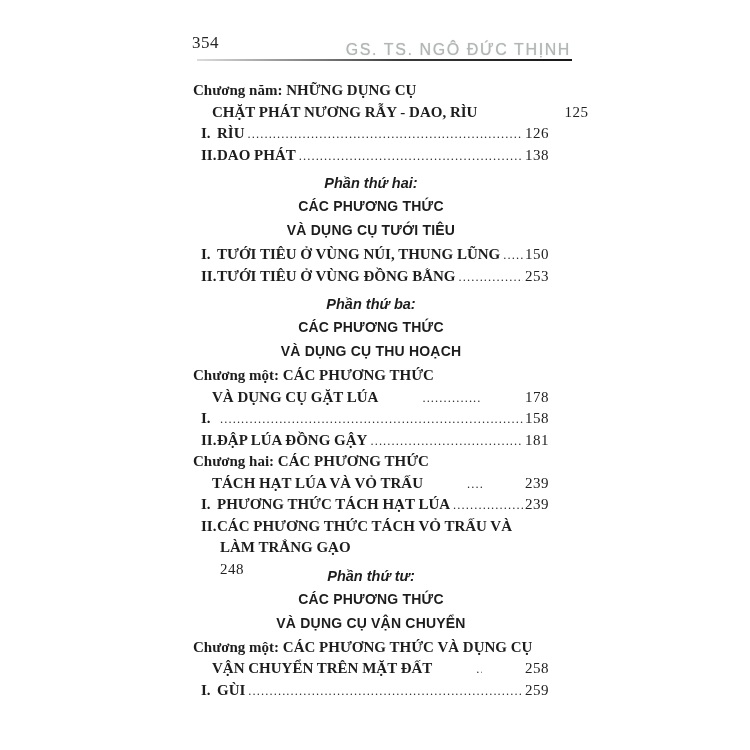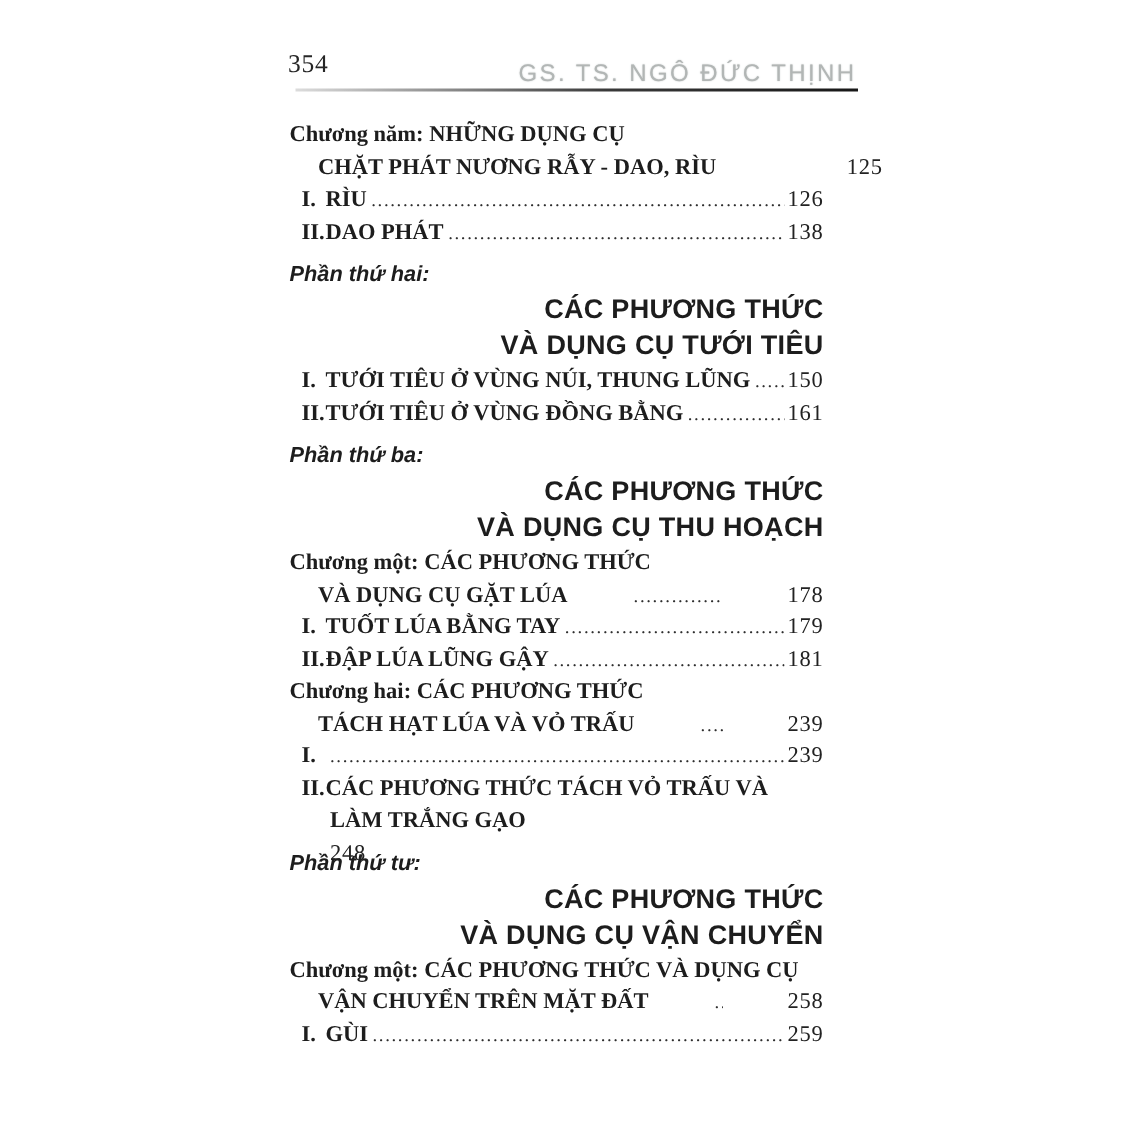--- a/index.html
+++ b/index.html
@@ -36,28 +36,28 @@
   .leader{
     flex:1 1 auto;min-width:0;overflow:hidden;
     font-size:12.5px;font-weight:normal;letter-spacing:1.1px;
     color:#2e2e2e;margin:0 2px 0 3px;
   }
   .pg{flex:0 0 auto;font-weight:normal;font-size:15px;letter-spacing:.5px;color:#222;}
   .chapter2{padding-left:19px;gap:41px;}
   .item .num{flex:0 0 16px;margin-left:8px;}
   .item2{padding-left:24px;flex-direction:column;}
   .part_label{
-    display:block;
+    display:block;text-align:center;
     font-family:"Liberation Sans",sans-serif;font-style:italic;
     font-size:14.5px;height:22px;line-height:22px;margin-top:6px;
   }
   .part_title{
-    display:block;text-align:right;
+    display:block;text-align:center;
     font-family:"Liberation Sans",sans-serif;
-    font-size:18px;height:24px;line-height:24px;letter-spacing:.2px;
+    font-size:14px;height:24px;line-height:24px;letter-spacing:.2px;
   }
   .part_title + .chapter, .part_title + .item{margin-top:2px;}
 </style>
 </head>
 <body>
 
 <div class="page" style="--ink: #1d1d1d; --running_header: #b2b6b5; --rule_dark: #171717;">
   <div>
     <span class="pagenum">354</span>
     <span class="runhead">GS. TS. NGÔ ĐỨC THỊNH</span>
@@ -90,55 +90,55 @@
       <div class="row item">
         <span class="num">I.</span>
         <span class="t">TƯỚI TIÊU Ở VÙNG NÚI, THUNG LŨNG</span>
         <span class="leader">................................................................................................................................................................</span>
         <span class="pg">150</span>
       </div>
       <div class="row item">
         <span class="num">II.</span>
         <span class="t">TƯỚI TIÊU Ở VÙNG ĐỒNG BẰNG</span>
         <span class="leader">................................................................................................................................................................</span>
-        <span class="pg">161</span>
+        <span class="pg">253</span>
       </div>
       <div class="row part_label"><span class="t">Phần thứ ba:</span></div>
       <div class="row part_title"><span class="t">CÁC PHƯƠNG THỨC</span></div>
       <div class="row part_title"><span class="t">VÀ DỤNG CỤ THU HOẠCH</span></div>
       <div class="row chapter">
         <span class="t">Chương một: CÁC PHƯƠNG THỨC</span>
       </div>
       <div class="row chapter2">
         <span class="t">VÀ DỤNG CỤ GẶT LÚA</span>
         <span class="leader">................................................................................................................................................................</span>
         <span class="pg">178</span>
       </div>
       <div class="row item">
         <span class="num">I.</span>
-        <span class="t">TUỐT LÚA BẰNG TAY</span>
         <span class="leader">................................................................................................................................................................</span>
-        <span class="pg">179</span>
+        <span class="pg">158</span>
       </div>
       <div class="row item">
         <span class="num">II.</span>
-        <span class="t">ĐẬP LÚA LŨNG GẬY</span>
+        <span class="t">ĐẬP LÚA ĐỒNG GẬY</span>
         <span class="leader">................................................................................................................................................................</span>
         <span class="pg">181</span>
       </div>
       <div class="row chapter">
         <span class="t">Chương hai: CÁC PHƯƠNG THỨC</span>
       </div>
       <div class="row chapter2">
         <span class="t">TÁCH HẠT LÚA VÀ VỎ TRẤU</span>
         <span class="leader">................................................................................................................................................................</span>
         <span class="pg">239</span>
       </div>
       <div class="row item">
         <span class="num">I.</span>
+        <span class="t">PHƯƠNG THỨC TÁCH HẠT LÚA</span>
         <span class="leader">................................................................................................................................................................</span>
         <span class="pg">239</span>
       </div>
       <div class="row item">
         <span class="num">II.</span>
         <span class="t">CÁC PHƯƠNG THỨC TÁCH VỎ TRẤU VÀ</span>
       </div>
       <div class="row item2">
         <span class="t">LÀM TRẮNG GẠO</span>
         <span class="leader">................................................................................................................................................................</span>

